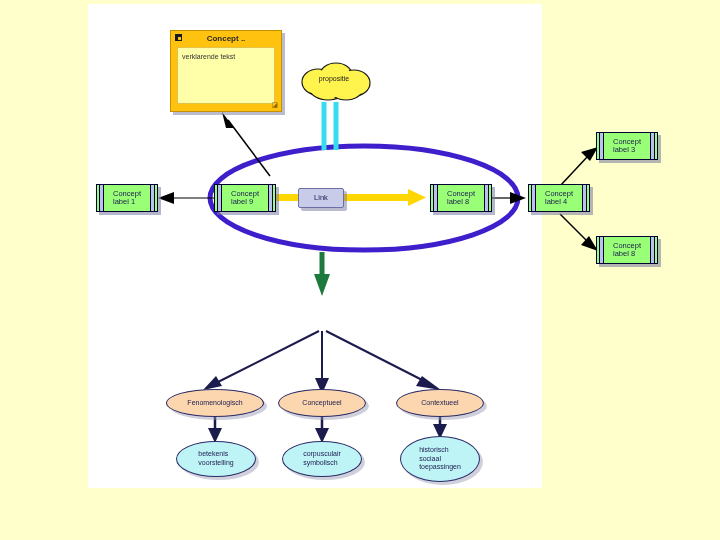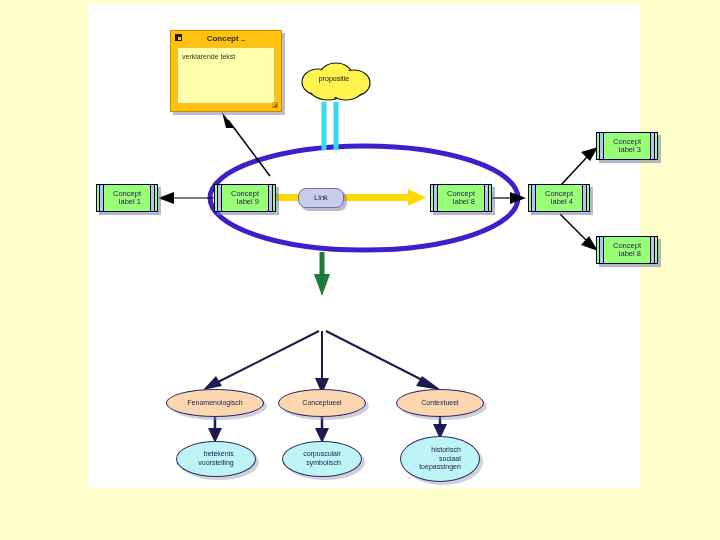--- a/index.html
+++ b/index.html
@@ -13,40 +13,40 @@
     font-family: "Liberation Sans", sans-serif;
     overflow: hidden;
     position: relative;
   }
 
   
   #slide-canvas {
     position: absolute;
     left: 88px;
     top: 4px;
-    width: 552px;
+    width: 454px;
     height: 484px;
     background: #FFFFFF;
   }
 
   #diagram-layer {
     position: absolute;
     left: 0;
     top: 0;
     width: 552px;
     height: 484px;
   }
 
   .node {
     position: absolute;
     box-sizing: border-box;
     display: flex;
     align-items: center;
     justify-content: center;
-    text-align: right;
+    text-align: left;
     color: #1b1b4d;
     line-height: 1.05;
     z-index: 5;
   }
 
   
   .concept-box {
     background: #99FF77;
     border: 1px solid #000033;
     box-shadow: 3px 3px 0 rgba(120,120,160,.55);
@@ -142,21 +142,21 @@
     top: 15px;
     width: 76px;
     text-align: center;
     font-size: 7px;
     color: #222;
     z-index: 3;
   }
 
   
   .rounded-node {
-    border-radius: 8px;
+    border-radius: 2px;
     font-size: 7.5px;
     box-shadow: 3px 3px 0 rgba(120,120,160,.5);
   }
   #node-link {
     left: 210px;
     top: 184px;
     width: 46px;
     height: 20px;
     background: #C9CCE8;
     border: 1px solid #6b6fa3;

